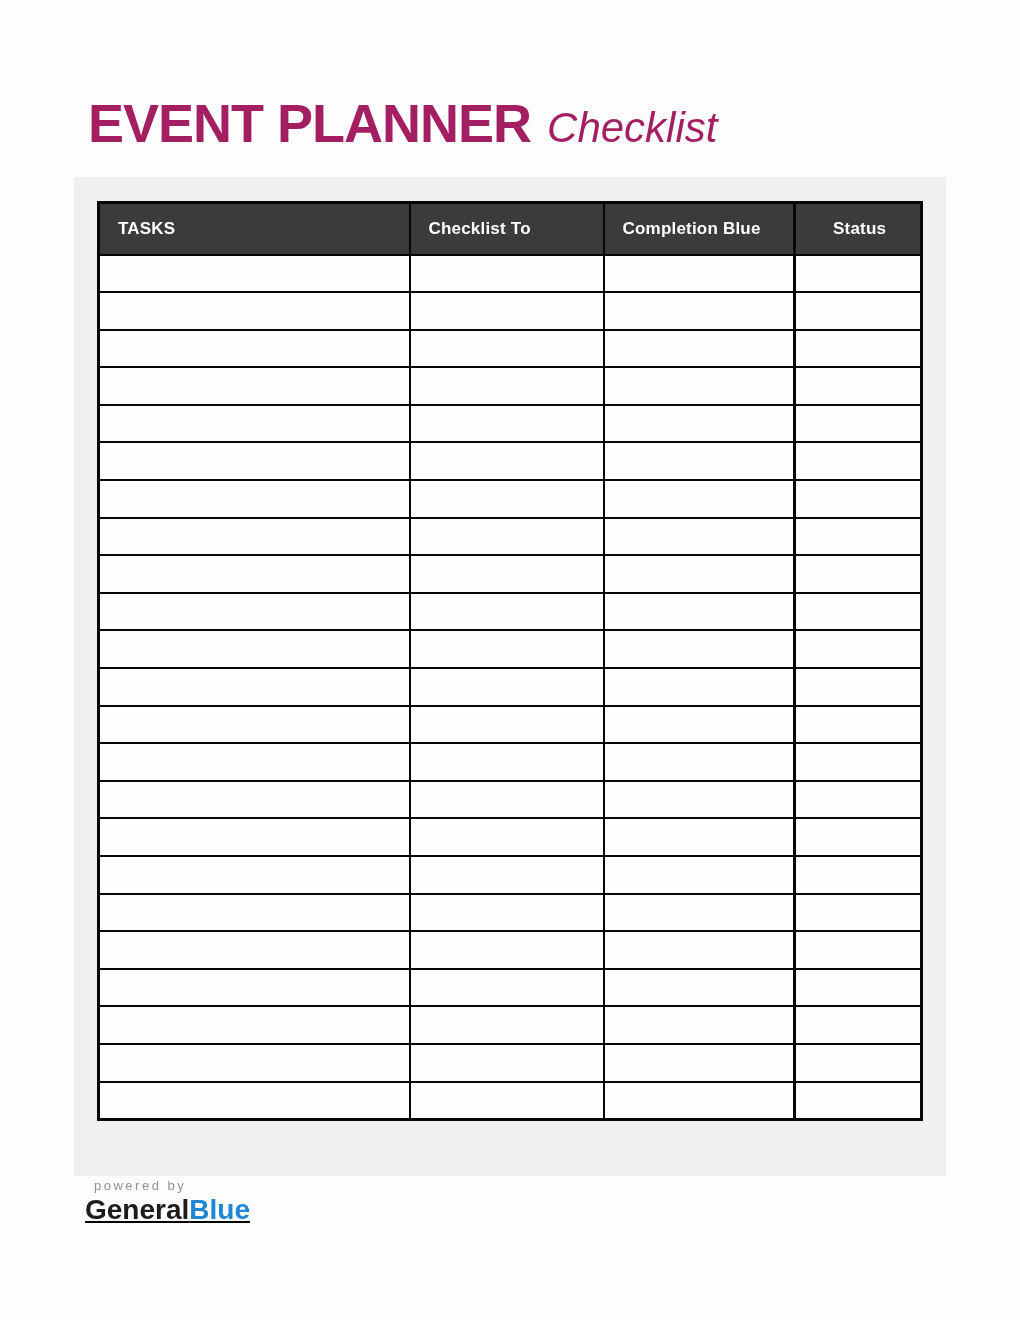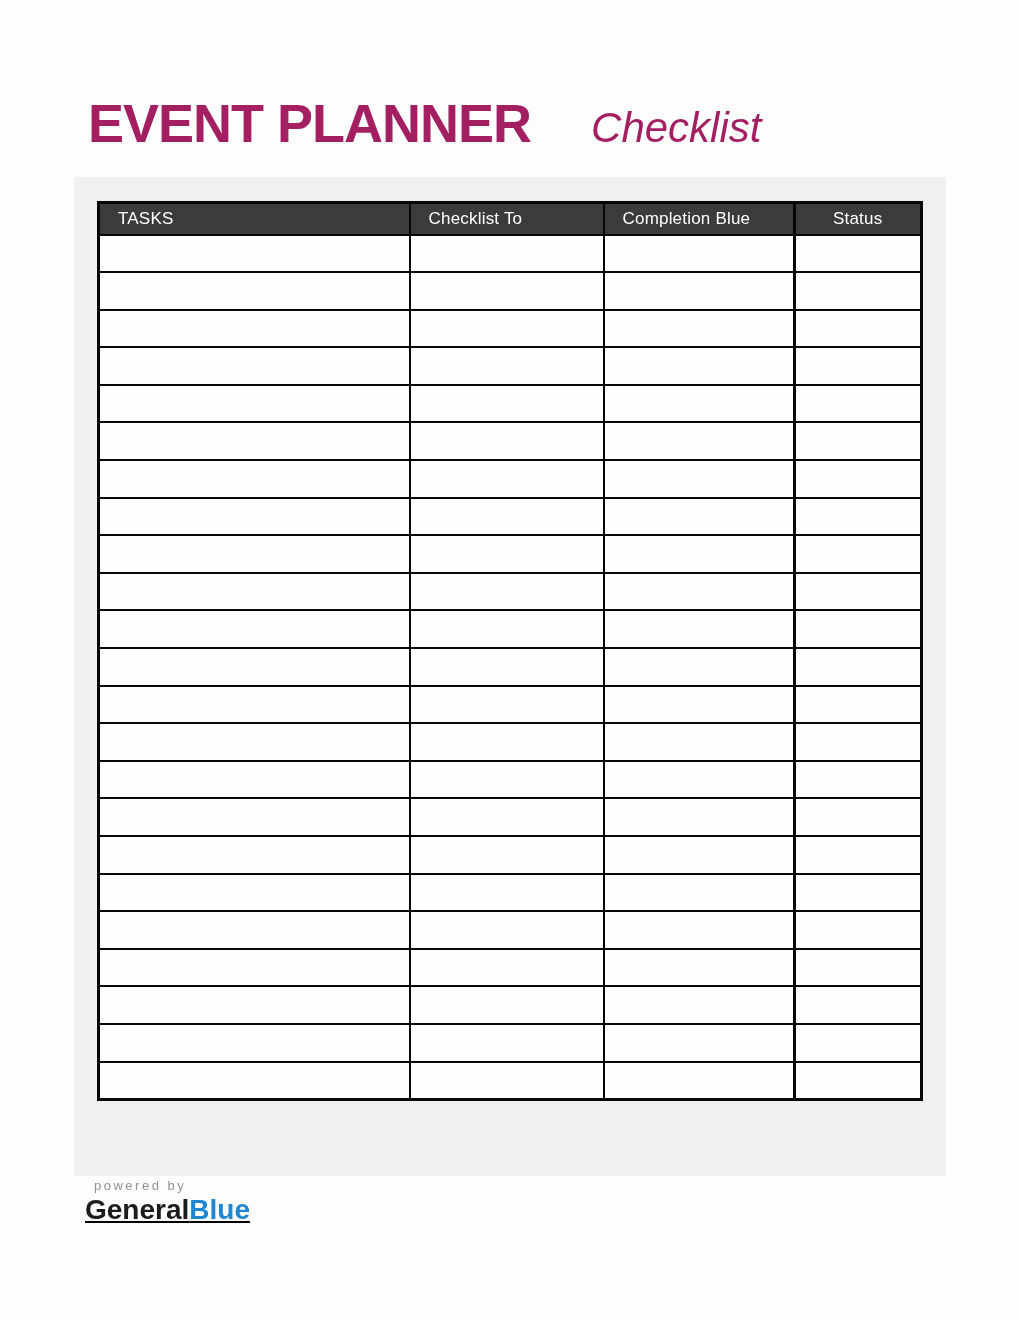--- a/index.html
+++ b/index.html
@@ -21,21 +21,20 @@
     font-family:"Liberation Sans", sans-serif;
     overflow:hidden;
   }
   .title-wrap{
     position:absolute;
     left:88px;
     top:96px;
     display:flex;
     align-items:baseline;
     white-space:nowrap;
-    gap:44px;
   }
   .title-main{
     color:var(--title-accent);
     font-family:"Liberation Sans", sans-serif;
     font-weight:800;
     font-size:54px;
     letter-spacing:-1px;
     line-height:1.0;
   }
   .title-sub{
@@ -66,24 +65,24 @@
   table.checklist, table.checklist th, table.checklist td{
     border:2px solid var(--line);
   }
   table.checklist{
     border:3px solid var(--line);
   }
   table.checklist th{
     background:var(--header-bg);
     color:var(--header-text);
     font-size:17px;
-    font-weight:400;
+    font-weight:700;
     text-align:left;
     padding:0 0 0 18px;
-    height:32px;
+    height:52px;
     letter-spacing:0.2px;
   }
   table.checklist td{
     background:var(--cell-bg);
     height:37.6px;
   }
   table.checklist th.col-status,
   table.checklist td.col-status{
     border-left-width:3px;
     padding-left:37px;

